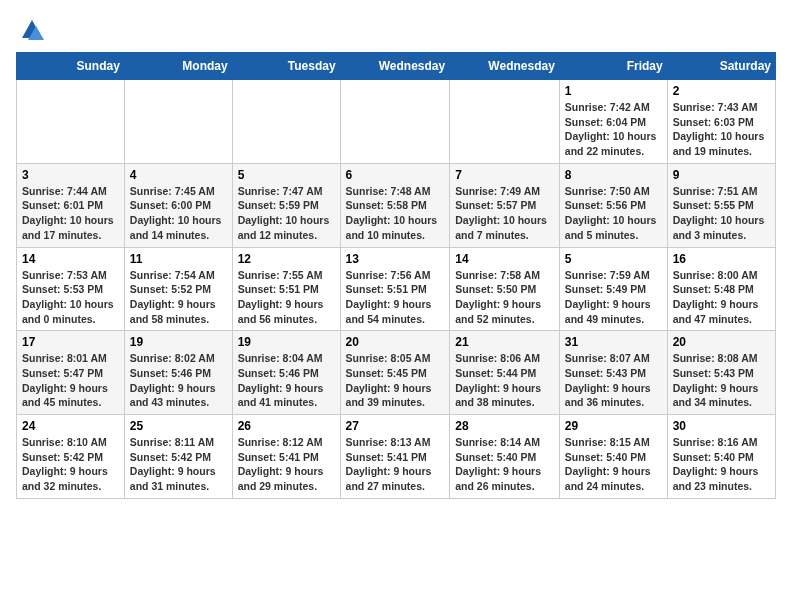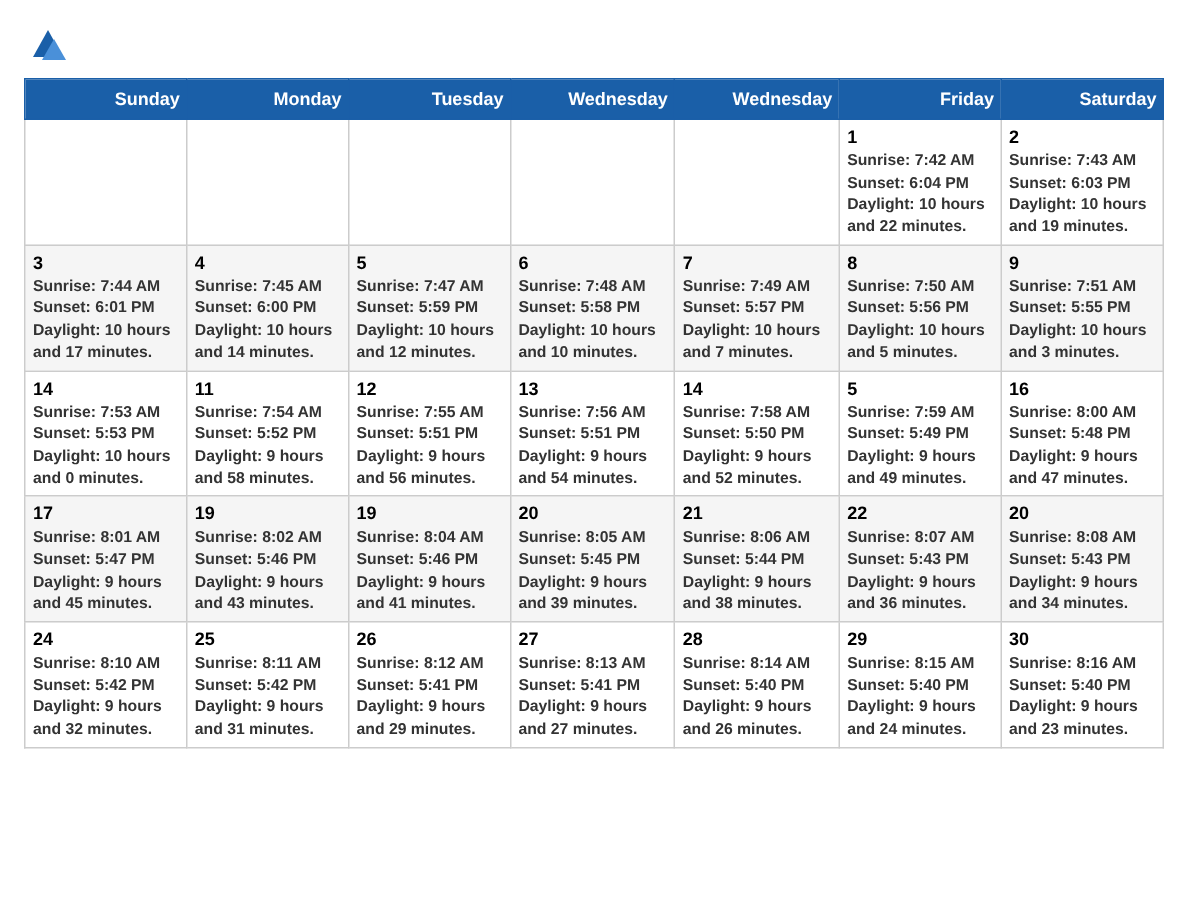--- a/index.html
+++ b/index.html
@@ -213,21 +213,21 @@
         </td>
         <td>
           <span class="day-number">20</span>
           <div class="day-info">Sunrise: 8:05 AM<br>Sunset: 5:45 PM<br>Daylight: 9 hours and 39 minutes.</div>
         </td>
         <td>
           <span class="day-number">21</span>
           <div class="day-info">Sunrise: 8:06 AM<br>Sunset: 5:44 PM<br>Daylight: 9 hours and 38 minutes.</div>
         </td>
         <td>
-          <span class="day-number">22</span>
+          <span class="day-number">31</span>
           <div class="day-info">Sunrise: 8:07 AM<br>Sunset: 5:43 PM<br>Daylight: 9 hours and 36 minutes.</div>
         </td>
         <td>
           <span class="day-number">20</span>
           <div class="day-info">Sunrise: 8:08 AM<br>Sunset: 5:43 PM<br>Daylight: 9 hours and 34 minutes.</div>
         </td>
       </tr>
       <tr>
         <td>
           <span class="day-number">24</span>

